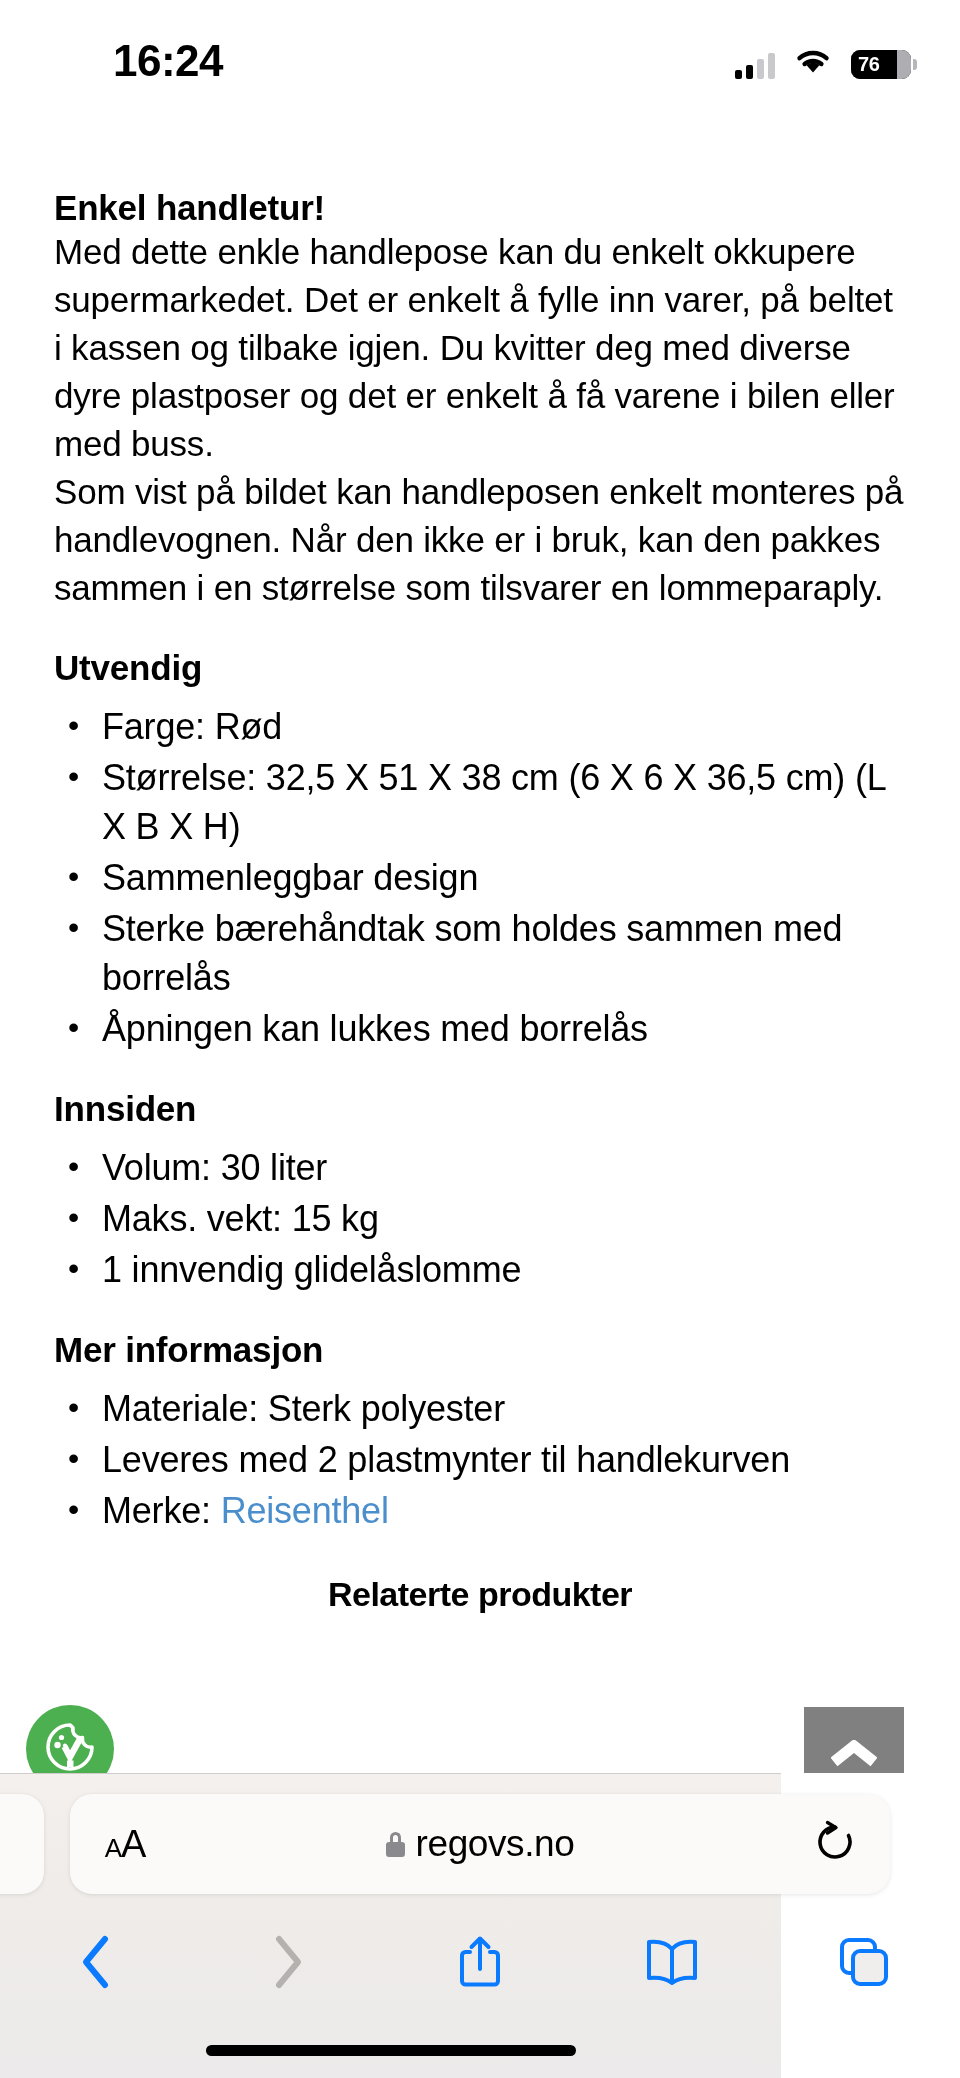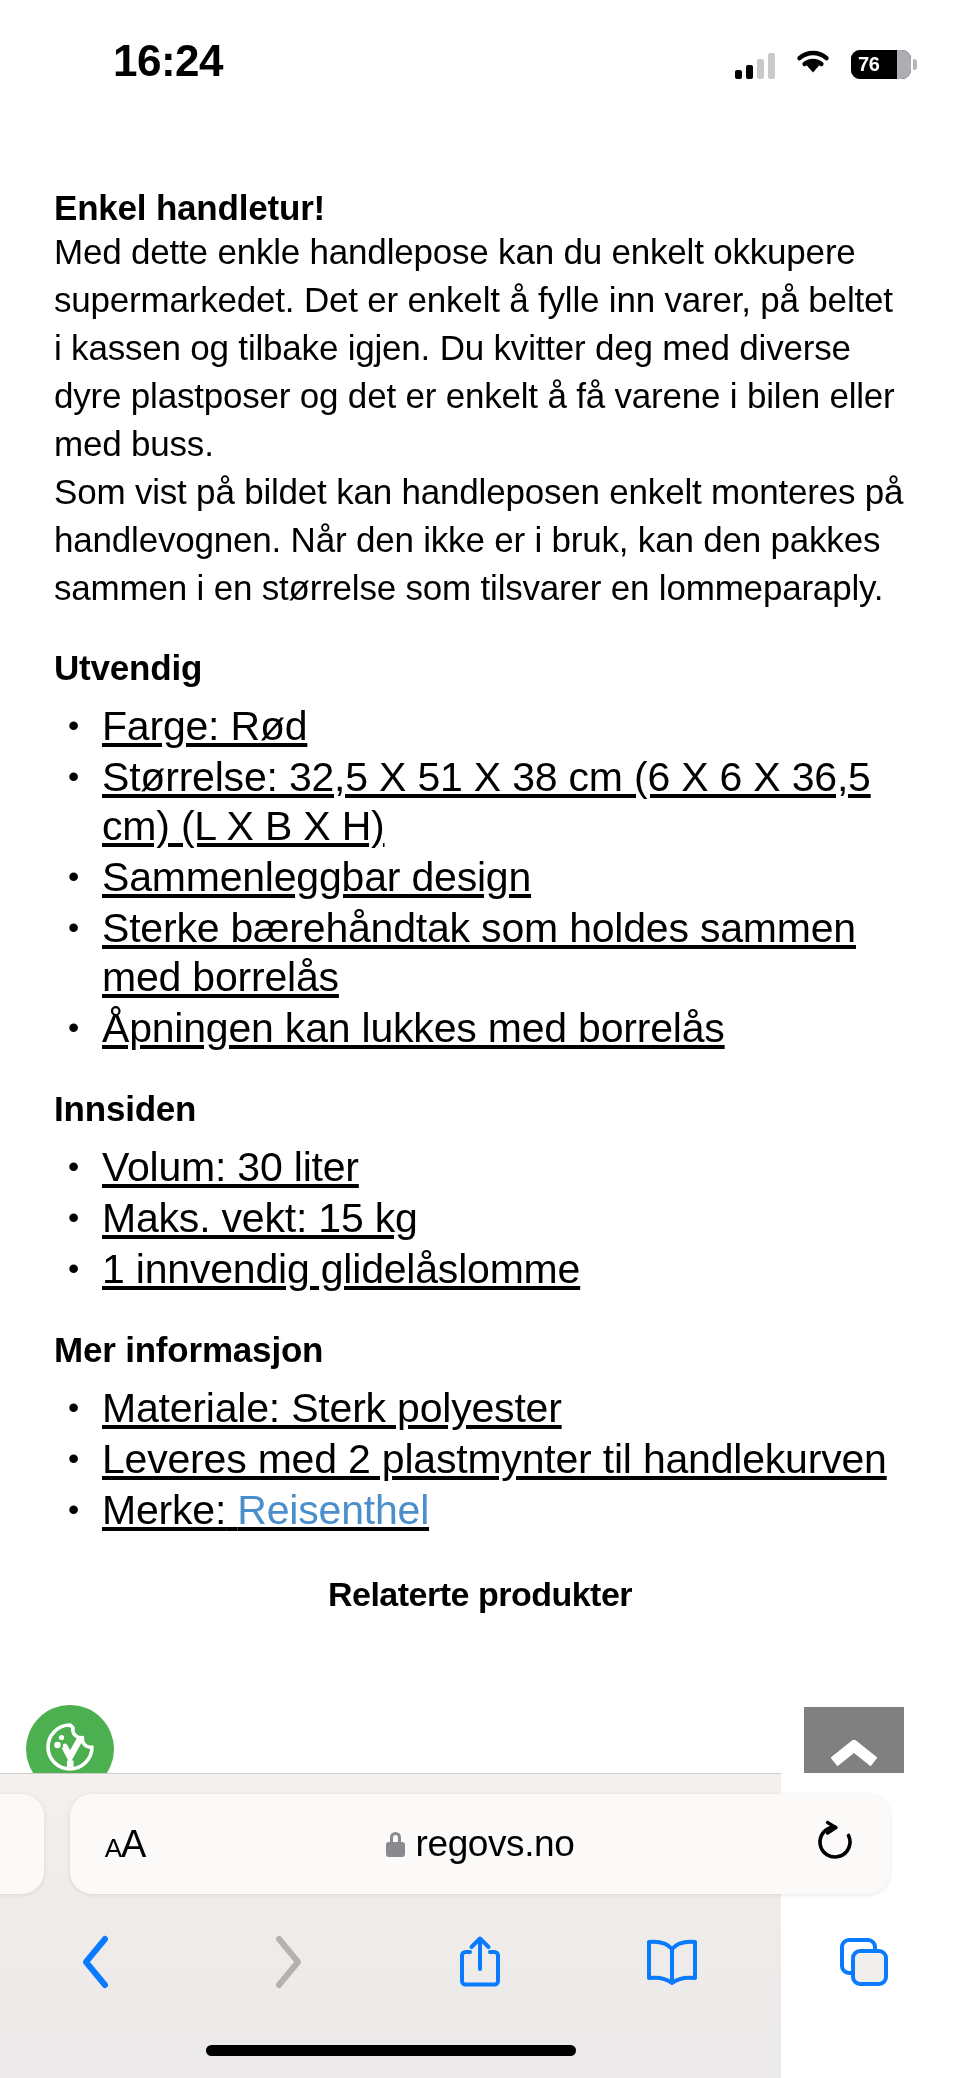--- a/index.html
+++ b/index.html
@@ -58,22 +58,22 @@
     font-size:35px; font-weight:700; color:#000; letter-spacing:-0.2px;
   }
   .intro-title{ margin-top:78px; }
   p.body{
     font-size:35px; line-height:48px; color:#000; letter-spacing:-0.2px;
   }
   .sec-gap{ margin-top:36px; }
 
   ul.specs{ list-style:none; margin-top:14px; }
   ul.specs li{
-    font-size:41px; line-height:49px; color:#000; letter-spacing:-0.2px;
-    position:relative; padding-left:48px; margin-bottom:2px;text-decoration:underline;
+    font-size:36px; line-height:49px; color:#000; letter-spacing:-0.2px;
+    position:relative; padding-left:48px; margin-bottom:2px;
   }
   ul.specs li::before{
     content:"•"; position:absolute; left:14px; top:-1px; font-size:32px;
   }
   a.brand{ color:#4a8ecb; text-decoration:none; }
 
   .related-title{
     font-size:34px; font-weight:700; text-align:center;
     margin-top:40px; letter-spacing:-0.5px; color:#000;
   }

